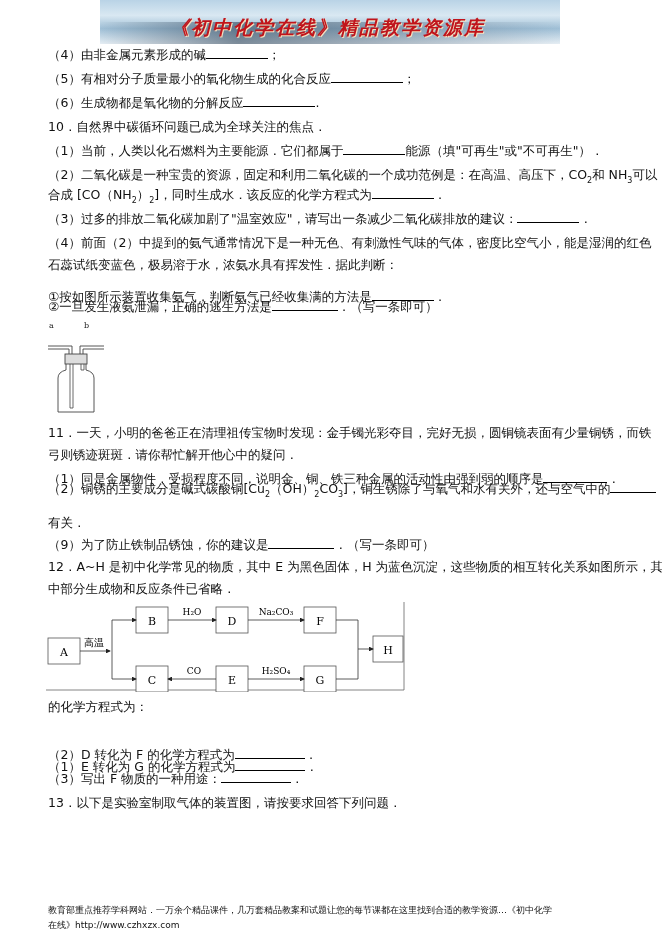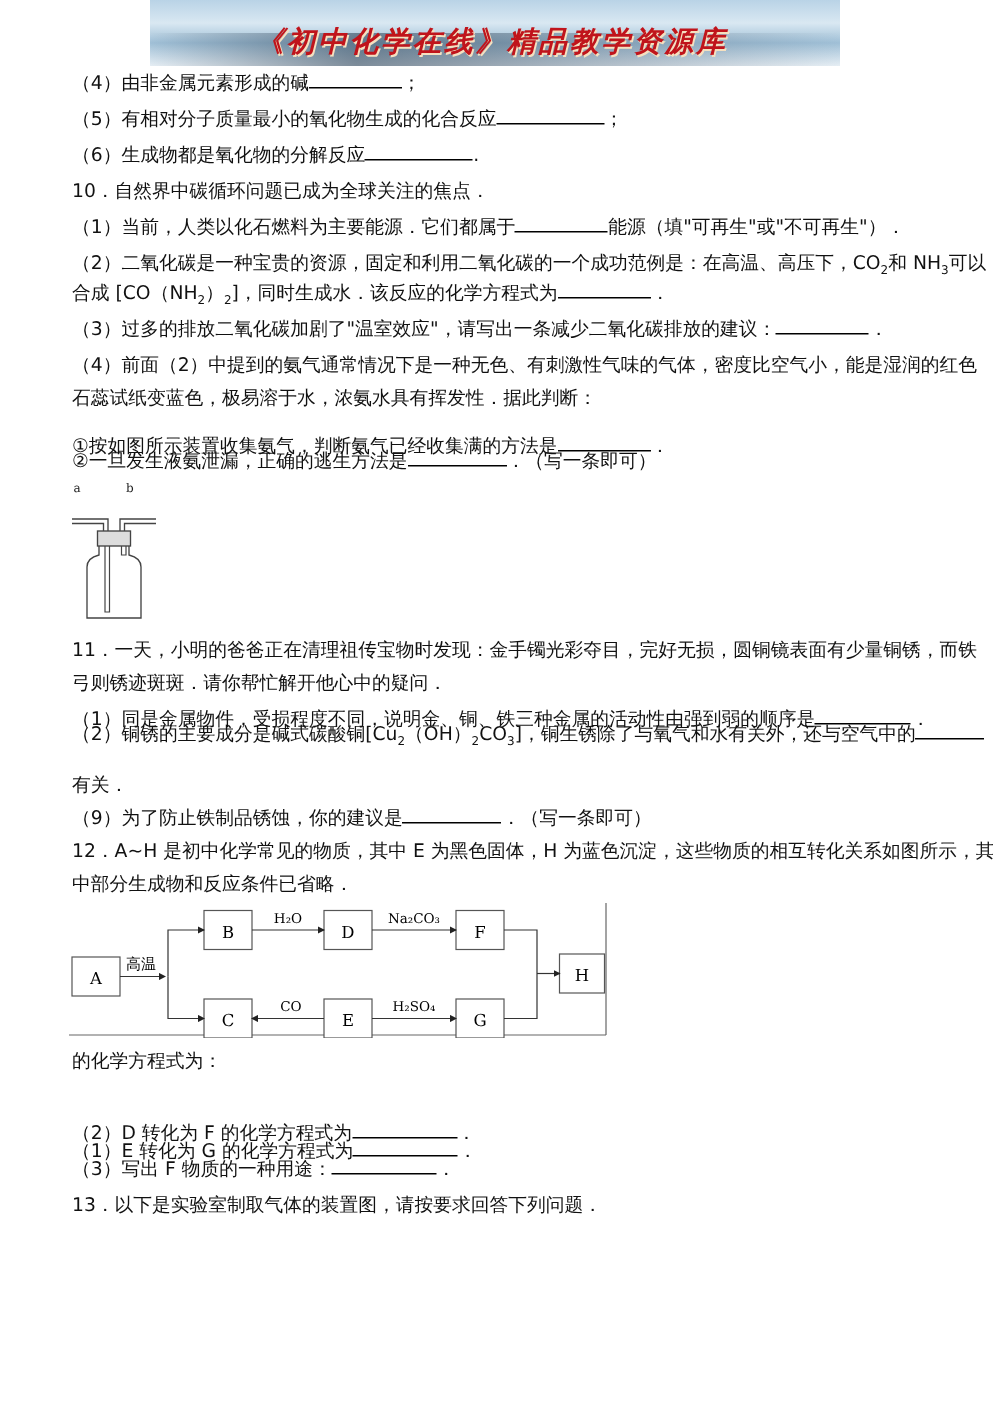--- a/index.html
+++ b/index.html
@@ -132,13 +132,15 @@
   <line x1="312" y1="47" x2="327" y2="47" stroke="#333" stroke-width="0.8" marker-end="url(#arr)"></line>
 </svg>
 
 <div class="line" style="top:698px"><span>的化学方程式为：</span></div>
 <div class="line" style="top:758px"><span>（1）E 转化为 G 的化学方程式为</span><span class="blank" style="width:70px"></span><span>．</span></div>
 <div class="line" style="top:746px"><span>（2）D 转化为 F 的化学方程式为</span><span class="blank" style="width:70px"></span><span>．</span></div>
 <div class="line" style="top:770px"><span>（3）写出 F 物质的一种用途：</span><span class="blank" style="width:70px"></span><span>．</span></div>
 <div class="line" style="top:794px"><span>13．以下是实验室制取气体的装置图，请按要求回答下列问题．</span></div>
 
 <div class="footer">
+  <div>教育部重点推荐学科网站．一万余个精品课件，几万套精品教案和试题让您的每节课都在这里找到合适的教学资源…《初中化学</div>
+  <div>在线》http://www.czhxzx.com</div>
 </div>
 
 </body></html>

